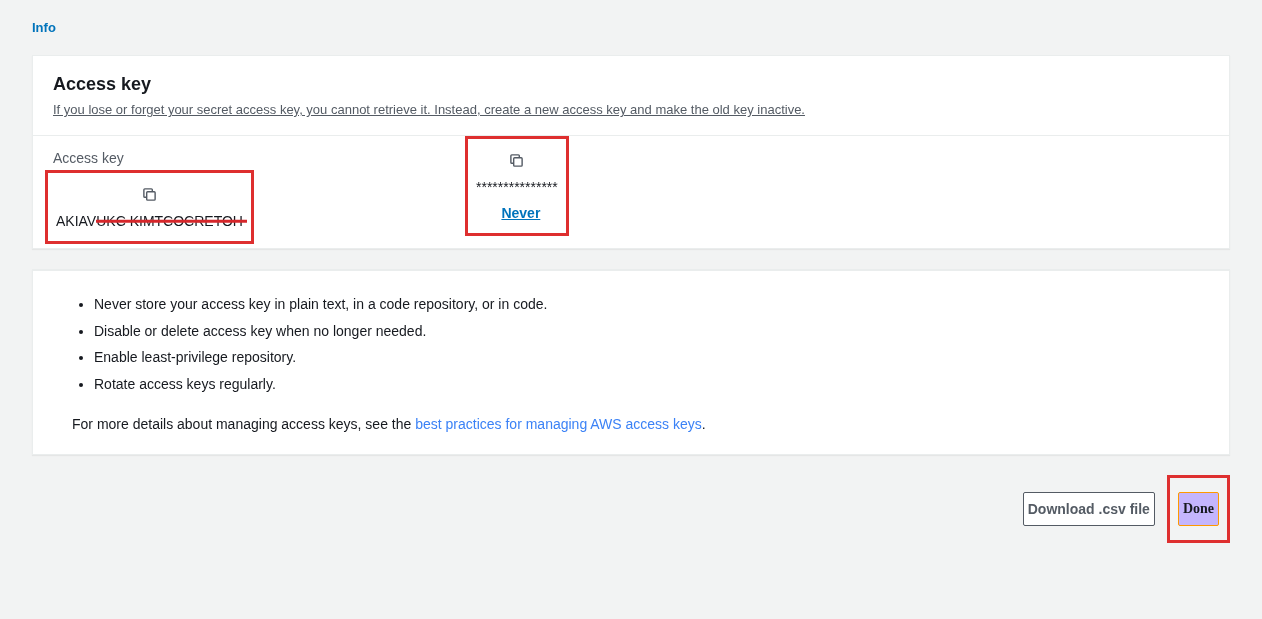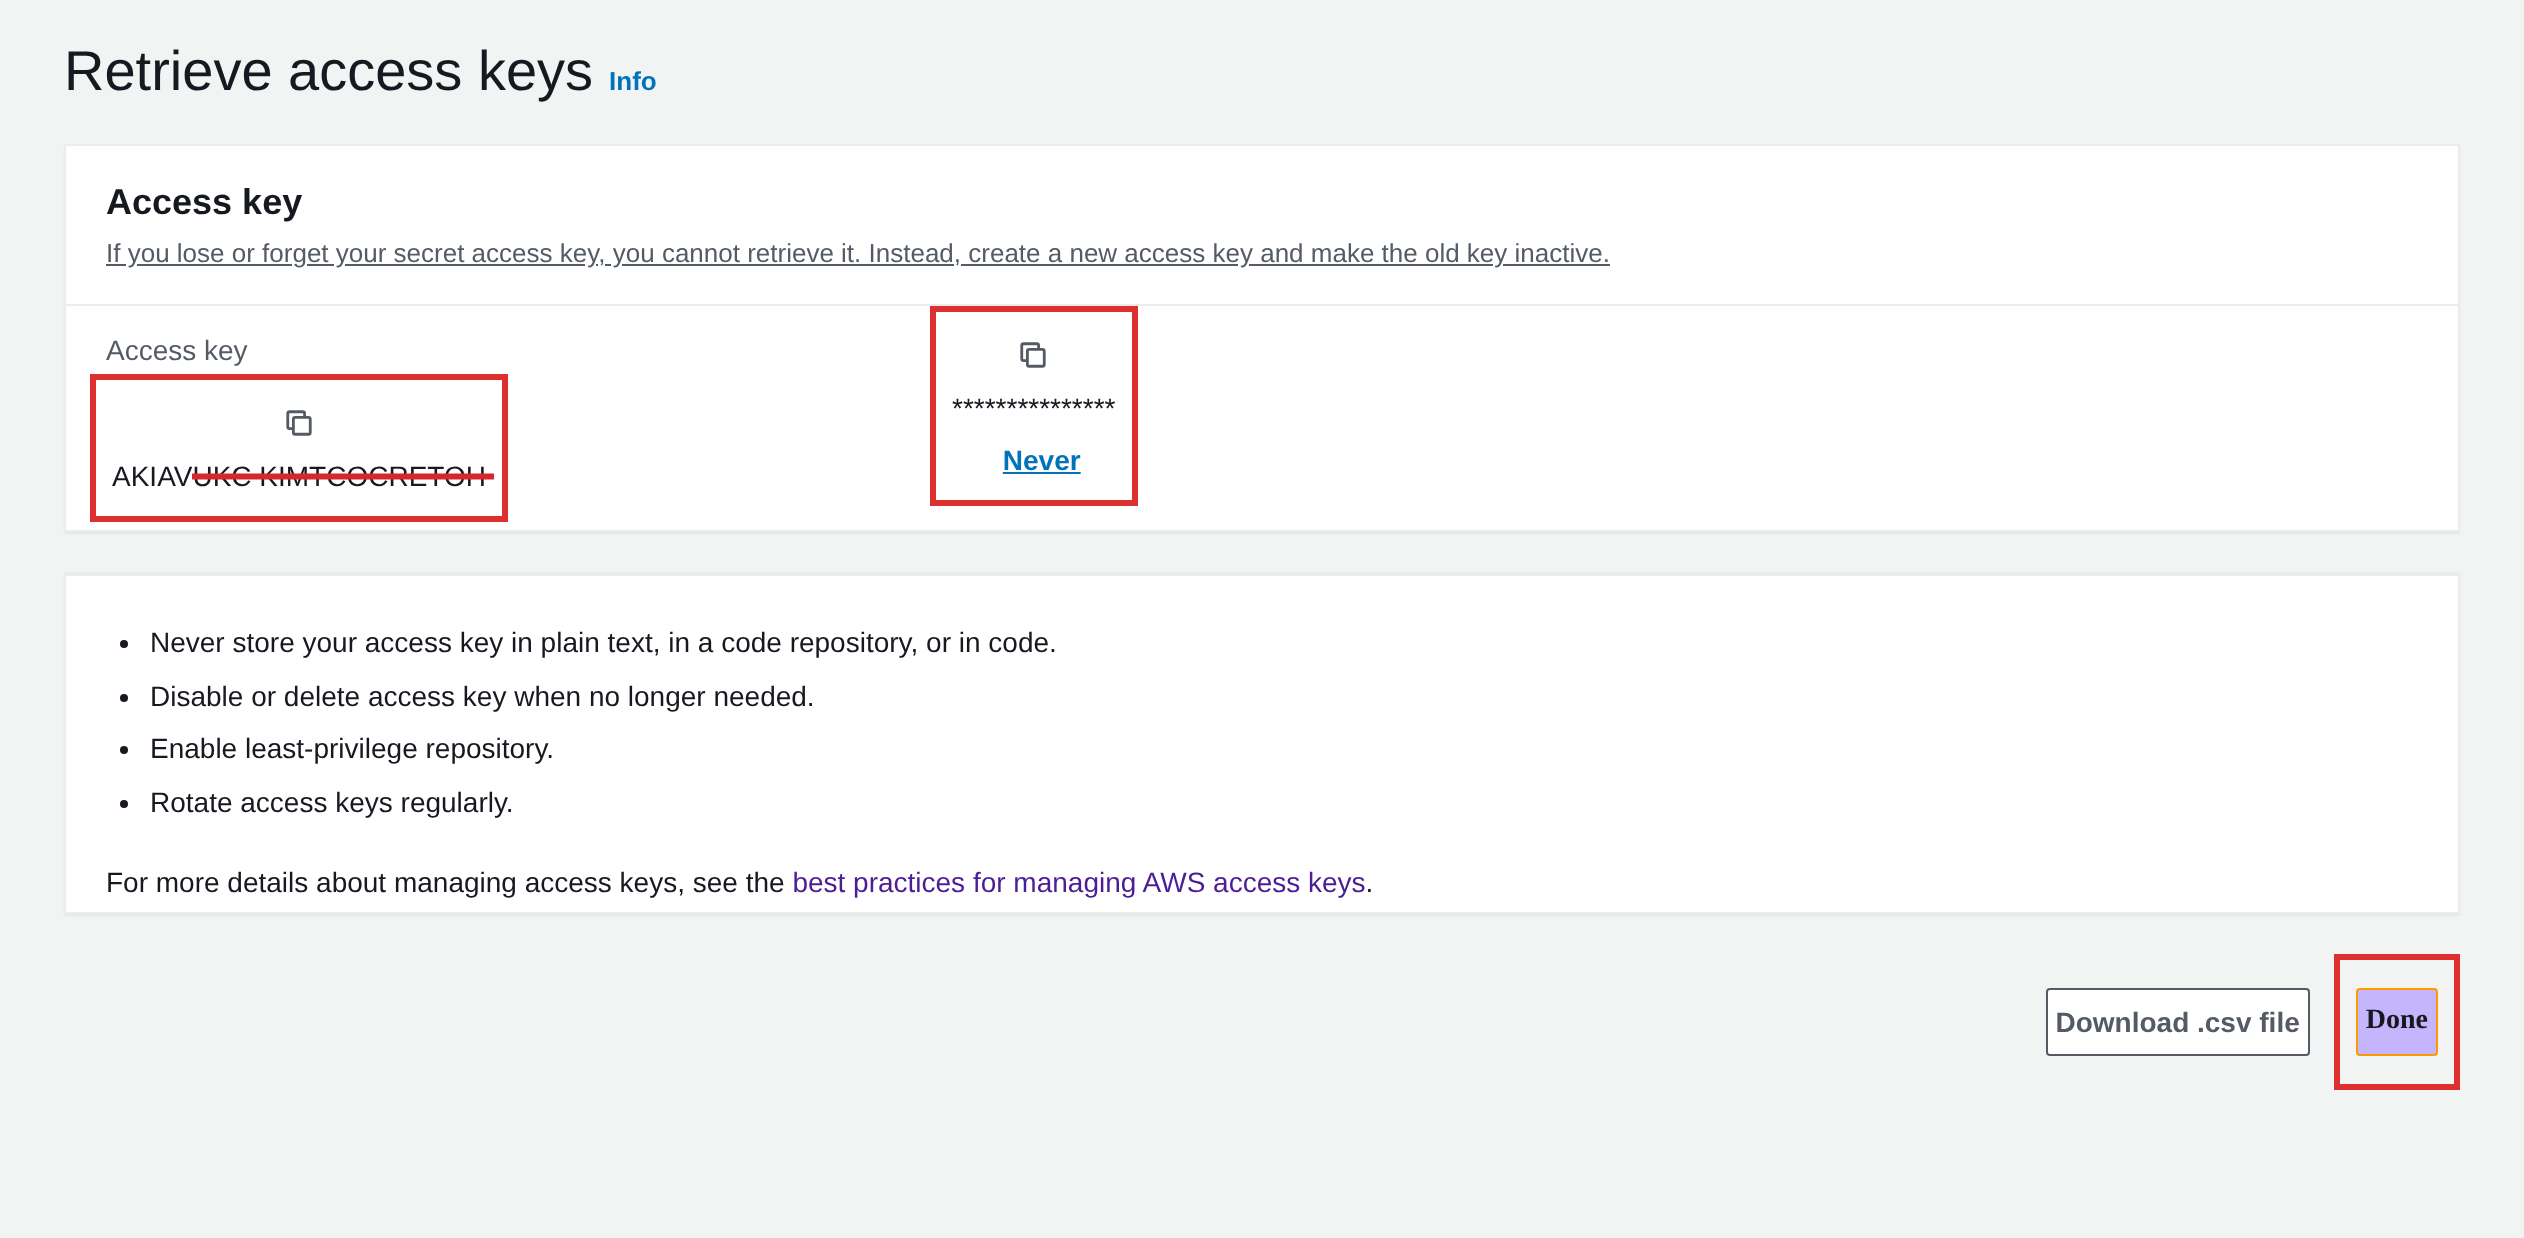--- a/index.html
+++ b/index.html
@@ -116,38 +116,39 @@
     .highlight-box {
       border: 3px solid #de2f2f;
       padding: 12px 8px;
       margin: -14px -8px;
       display: inline-flex;
       align-items: center;
       gap: 10px;
       flex-direction: column;
     }
     .best-practices-body {
-      padding: 20px 20px 7px 20px;
+      padding: 20px 20px 22px 20px;
+      margin-left: 19px;
     }
     .best-practices-body ul {
       list-style: disc;
       padding-left: 22px;
       margin-bottom: 18px;
     }
     .best-practices-body li {
       font-size: 14px;
       color: #16191f;
       line-height: 1.9;
     }
     .more-details {
       font-size: 14px;
       color: #16191f;
     }
     .more-details a {
-      color: #4c1d95;
+      color: #3b82f6;
       text-decoration: none;
       cursor: pointer;
     }
     .button-row {
       display: flex;
       justify-content: flex-end;
       gap: 12px;
       align-items: center;
     }
     .btn {
@@ -173,21 +174,20 @@
     .done-wrap {
       border: 3px solid #de2f2f;
       padding: 14px 8px;
       display: inline-flex;
     }
   </style>
 </head>
 <body>
 
 <div class="page-header">
-  <h1 class="page-title">Retrieve access keys</h1>
   <a class="info-link">Info</a>
 </div>
 
 <div class="panel">
   <div class="panel-header">
     <div class="panel-title">Access key</div>
     <div class="panel-description">If you lose or forget your secret access key, you cannot retrieve it. Instead, create a new access key and make the old key inactive.</div>
   </div>
   <div class="panel-divider"></div>
   <div class="key-row">

